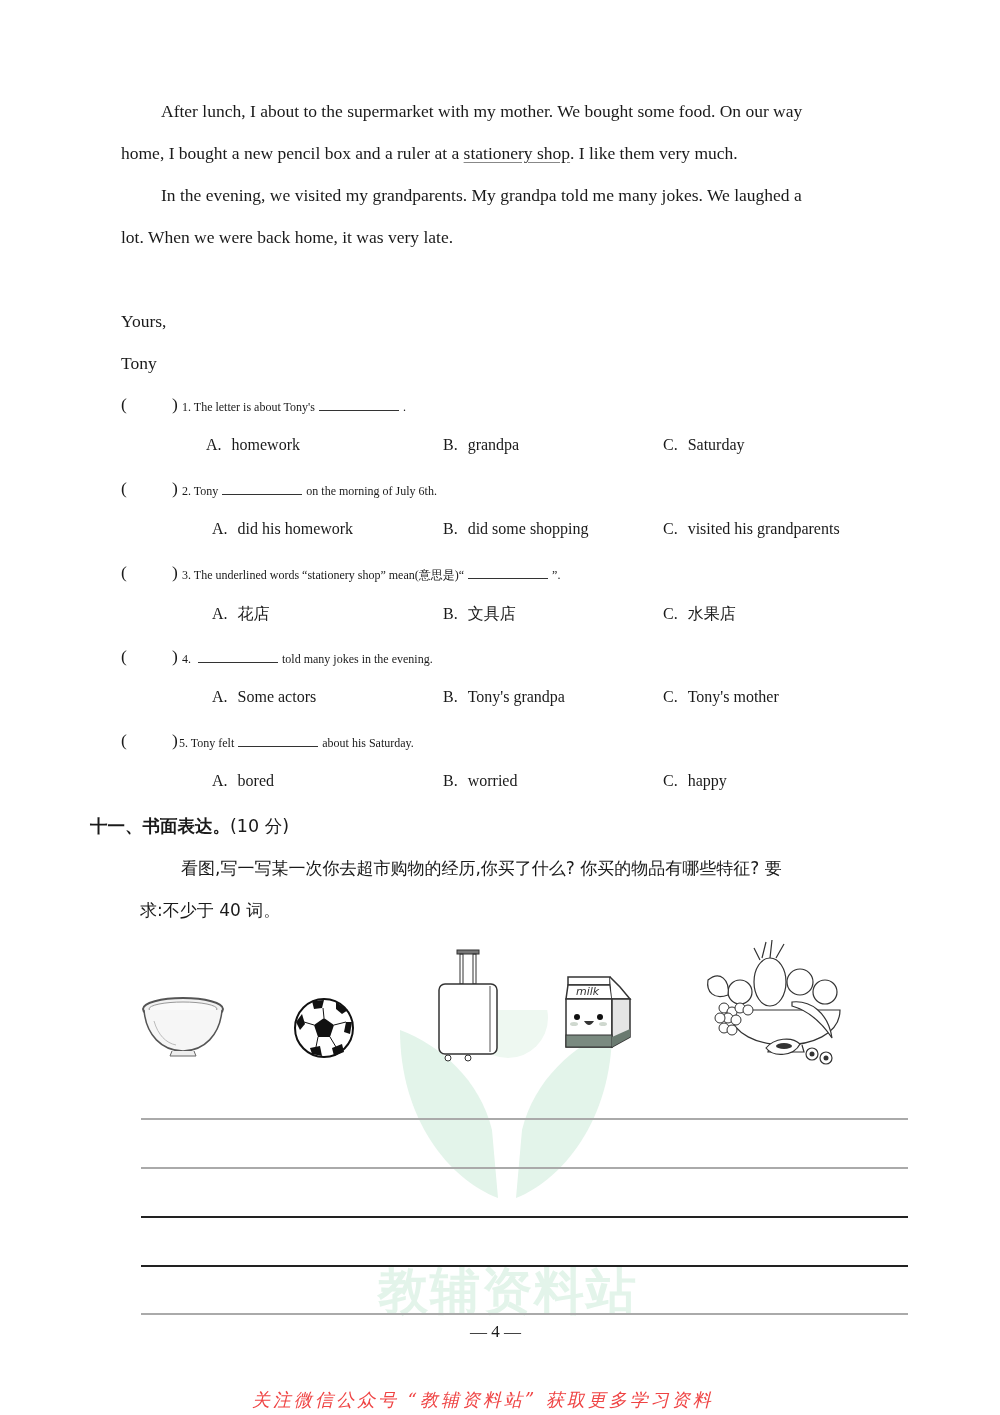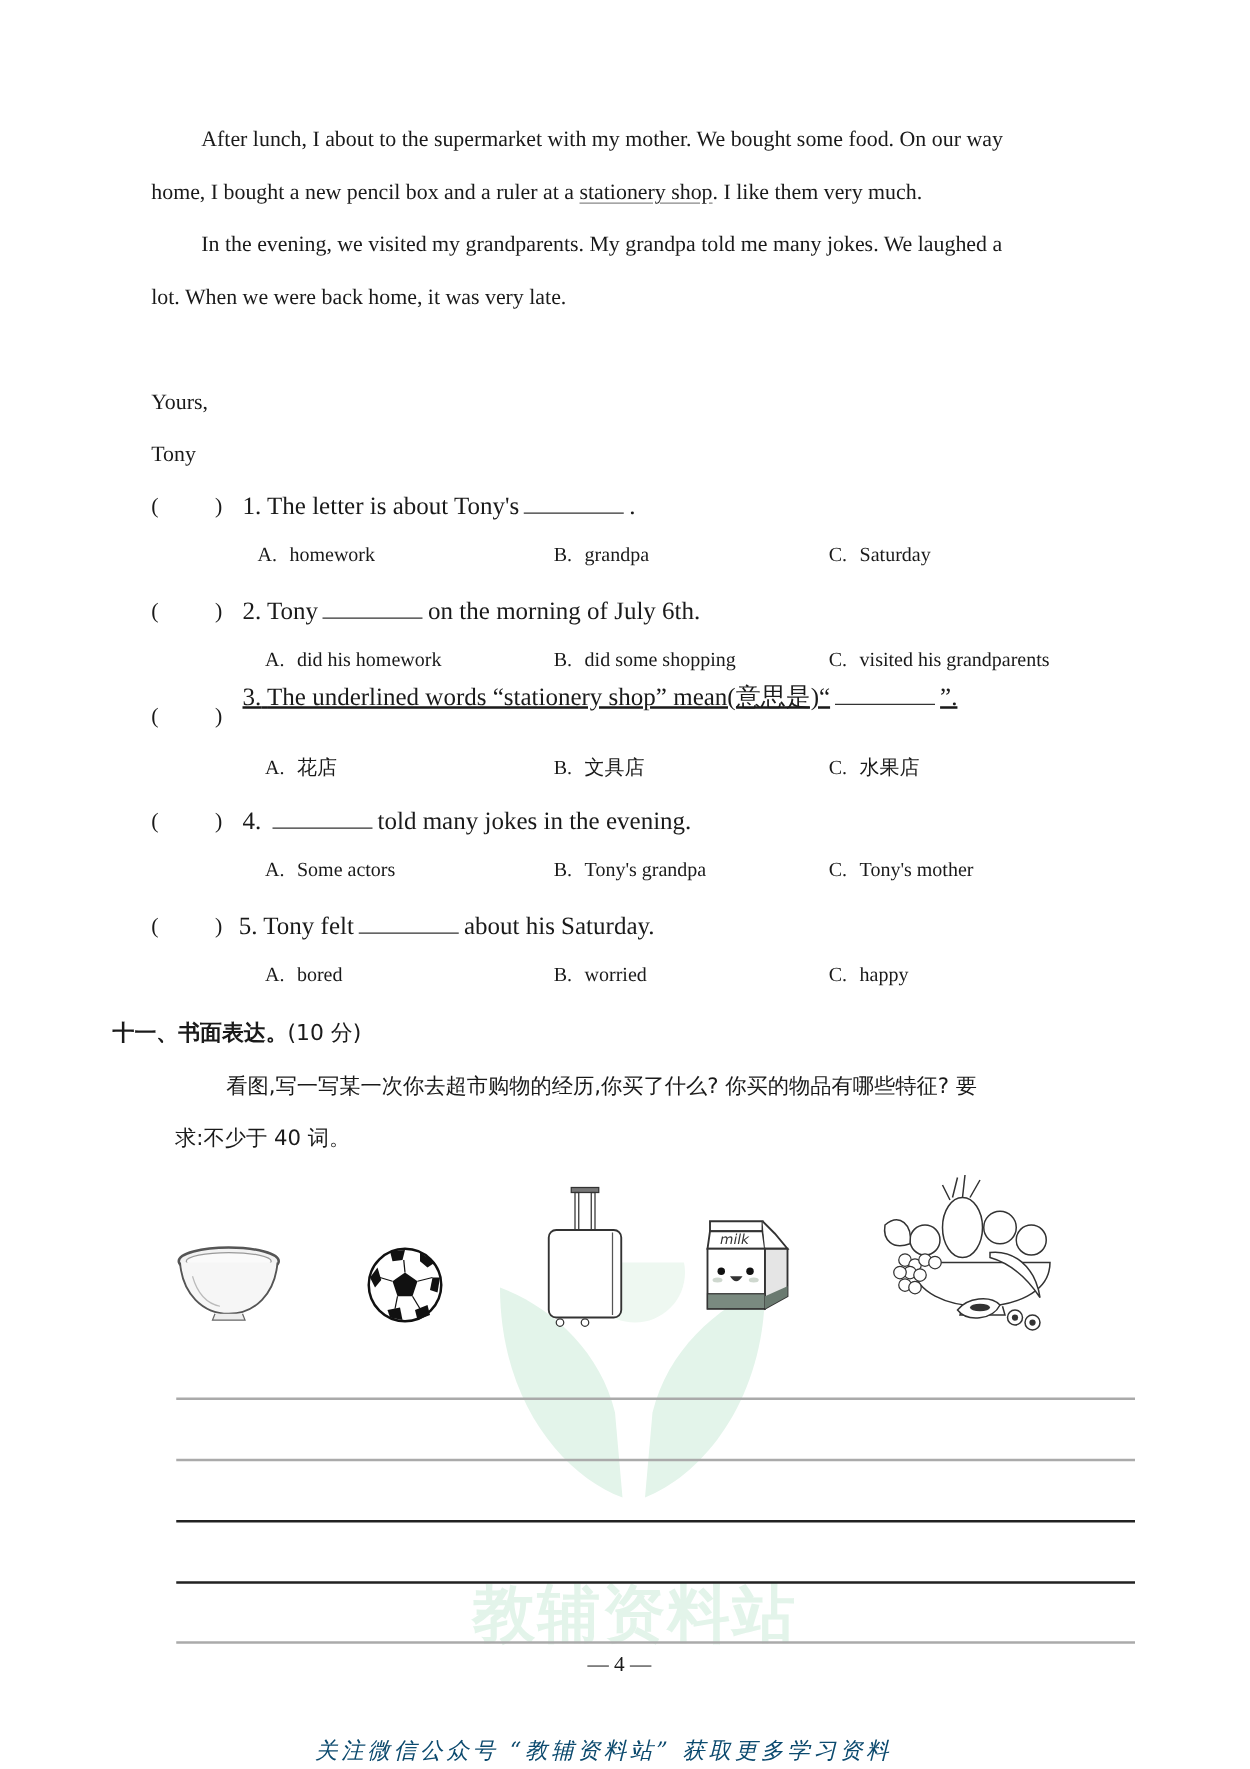--- a/index.html
+++ b/index.html
@@ -15,40 +15,40 @@
     .wm-text.l1 { top: 1192px; }
     .wm-text.l2 { top: 1258px; }
 
     .line { position: absolute; font-size: 17.5px; white-space: nowrap; line-height: 22px; }
     .para-indent { left: 161px; }
     .para-body { left: 121px; text-align: right; }
     .u { text-decoration: underline; text-decoration-color: #888; text-underline-offset: 3px; }
 
     .q-paren-l { position: absolute; left: 121px; font-size: 17.5px; }
     .q-paren-r { position: absolute; left: 172px; font-size: 17.5px; }
-    .q-text { position: absolute; left: 190px; font-size: 20px; white-space: nowrap; margin-left: 12px; }
+    .q-text { position: absolute; left: 190px; font-size: 12px; white-space: nowrap; }
     .blank { display: inline-block; width: 80px; border-bottom: 1px solid #333; height: 16px; vertical-align: baseline; margin: 0 4px; }
     .opt { position: absolute; font-size: 16px; white-space: nowrap; }
     .opt .letter { margin-right: 10px; }
 
     .section-title { position: absolute; left: 90px; top: 814px; font-size: 17.5px;
                      font-family: "DejaVu Sans", sans-serif; }
     .section-title b { font-weight: bold; }
     .instr { position: absolute; font-size: 17px; font-family: "DejaVu Sans", sans-serif; white-space: nowrap; }
 
     .pictures { position: absolute; left: 140px; top: 940px; width: 735px; height: 132px; }
     .pic { position: absolute; }
 
     .write-line { position: absolute; left: 141px; width: 767px; height: 0; }
     .write-line.grey { border-top: 2px solid #aaaaaa; }
     .write-line.dark { border-top: 2px solid #222222; }
 
     .page-num { position: absolute; left: 470px; top: 1322px; font-size: 17px; white-space: nowrap; }
     .footer { position: absolute; left: 252px; top: 1388px; font-size: 18px; white-space: nowrap;
-              font-family: "DejaVu Serif", serif; font-style: italic; letter-spacing: 3px; color: #0c4a6e; }
+              font-family: "DejaVu Serif", serif; font-style: italic; letter-spacing: 3px; color: #ef4444; }
   </style>
 </head>
 <body>
 
 <div class="page">
 
   <svg class="wm wm-leaf" viewBox="0 0 250 190">
     <path d="M20 20 C 20 110, 70 170, 118 188 L 112 120 C 100 70, 60 35, 20 20 Z" fill="#e3f4ea"></path>
     <path d="M232 20 C 232 110, 182 170, 136 188 L 142 120 C 154 70, 194 35, 232 20 Z" fill="#e3f4ea"></path>
     <circle cx="128" cy="8" r="40" fill="#eef8f1"></circle>
@@ -76,21 +76,21 @@
     <span class="q-paren-r" style="top:478px">)</span>
     <span class="q-text" style="top:478px; left:182px;"><span>2.</span> <span>Tony</span><span class="blank"></span><span>on the morning of July 6th.</span></span>
     <span class="opt" style="top:520px; left:212px"><span class="letter">A.</span><span>did his homework</span></span>
     <span class="opt" style="top:520px; left:443px"><span class="letter">B.</span><span>did some shopping</span></span>
     <span class="opt" style="top:520px; left:663px"><span class="letter">C.</span><span>visited his grandparents</span></span>
   </div>
 
   <div>
     <span class="q-paren-l" style="top:562px">(</span>
     <span class="q-paren-r" style="top:562px">)</span>
-    <span class="q-text" style="top:544px; left:182px;text-decoration:underline;"><span>3.</span> <span>The underlined words “stationery shop” mean(意思是)“</span><span class="blank"></span><span>”.</span></span>
+    <span class="q-text" style="top:562px; left:182px;"><span>3.</span> <span>The underlined words “stationery shop” mean(意思是)“</span><span class="blank"></span><span>”.</span></span>
     <span class="opt" style="top:604px; left:212px"><span class="letter">A.</span><span>花店</span></span>
     <span class="opt" style="top:604px; left:443px"><span class="letter">B.</span><span>文具店</span></span>
     <span class="opt" style="top:604px; left:663px"><span class="letter">C.</span><span>水果店</span></span>
   </div>
 
   <div>
     <span class="q-paren-l" style="top:646px">(</span>
     <span class="q-paren-r" style="top:646px">)</span>
     <span class="q-text" style="top:646px; left:182px;"><span>4.</span> <span></span><span class="blank"></span><span>told many jokes in the evening.</span></span>
     <span class="opt" style="top:688px; left:212px"><span class="letter">A.</span><span>Some actors</span></span>

